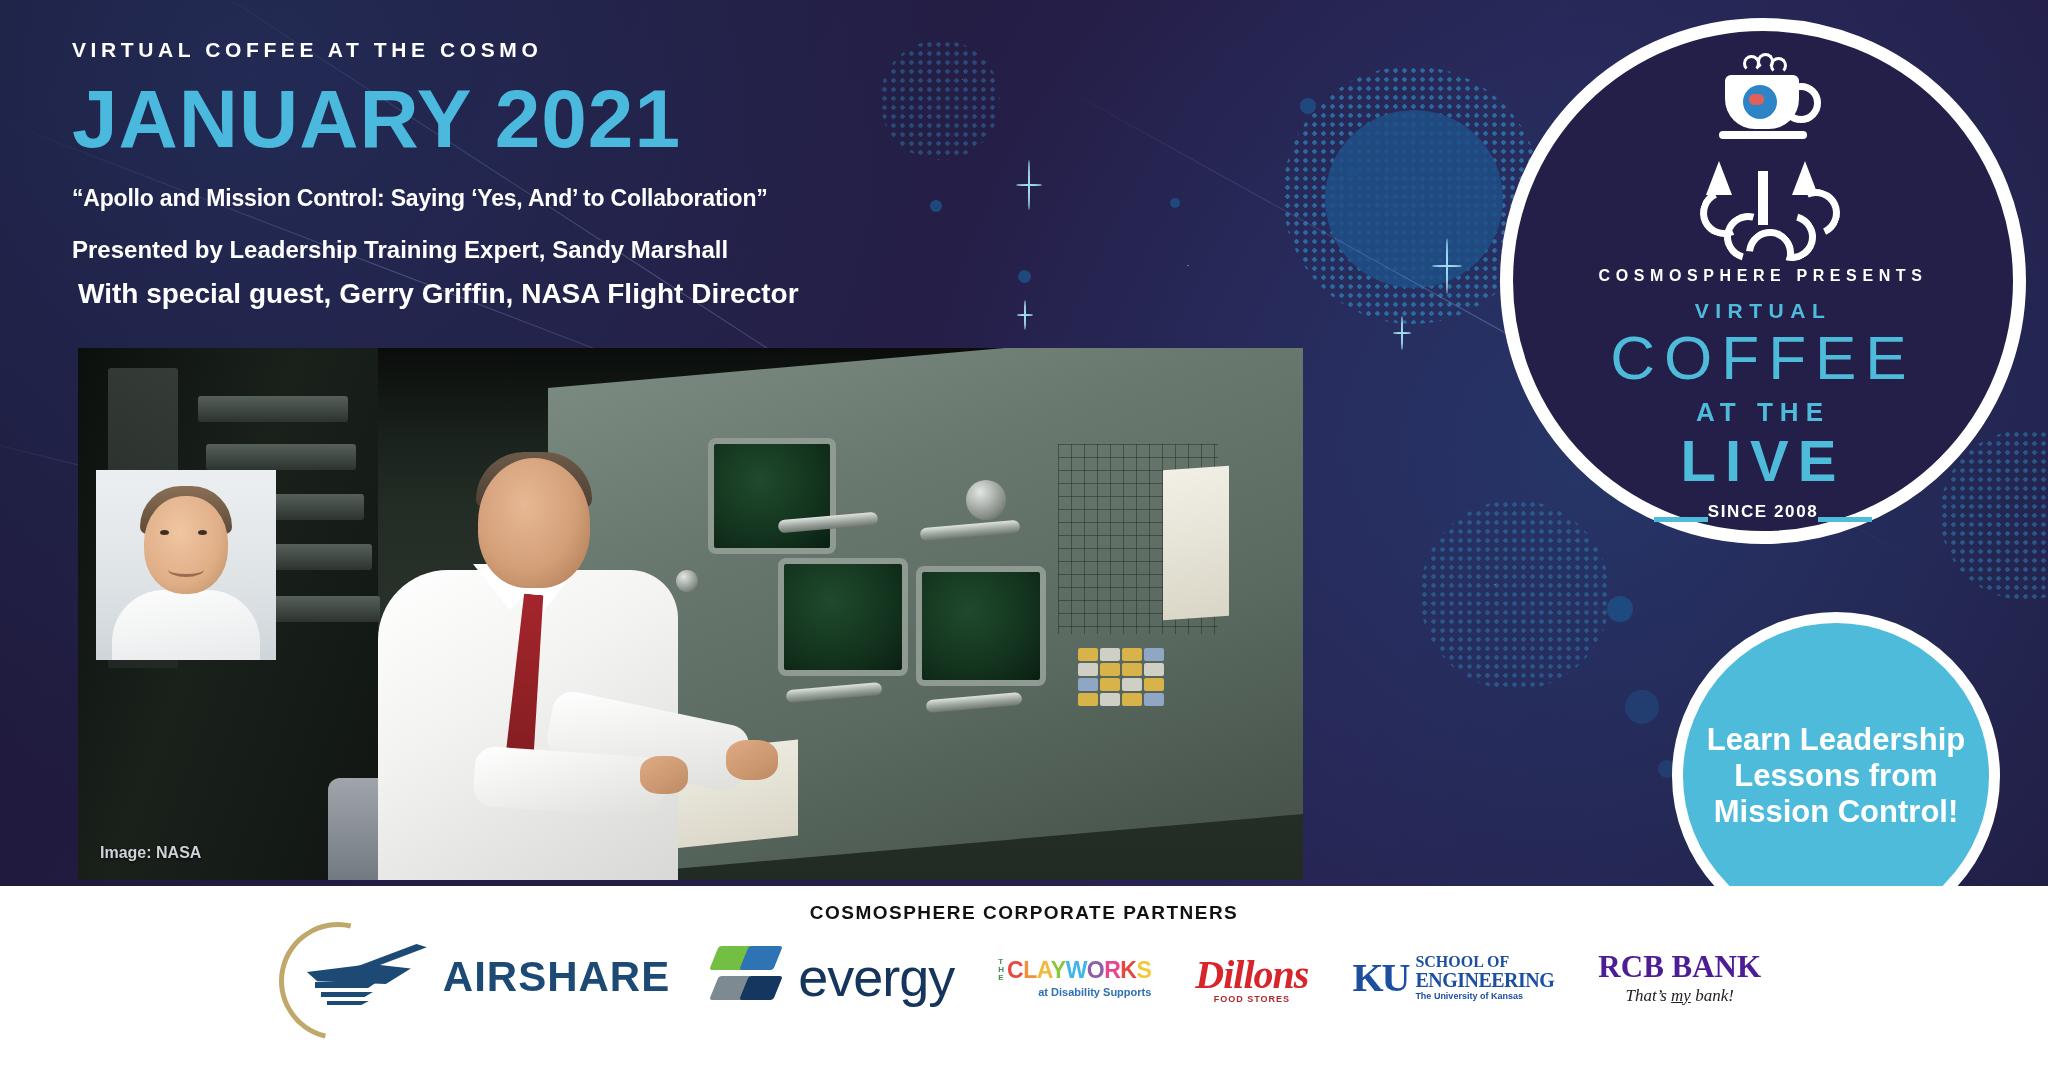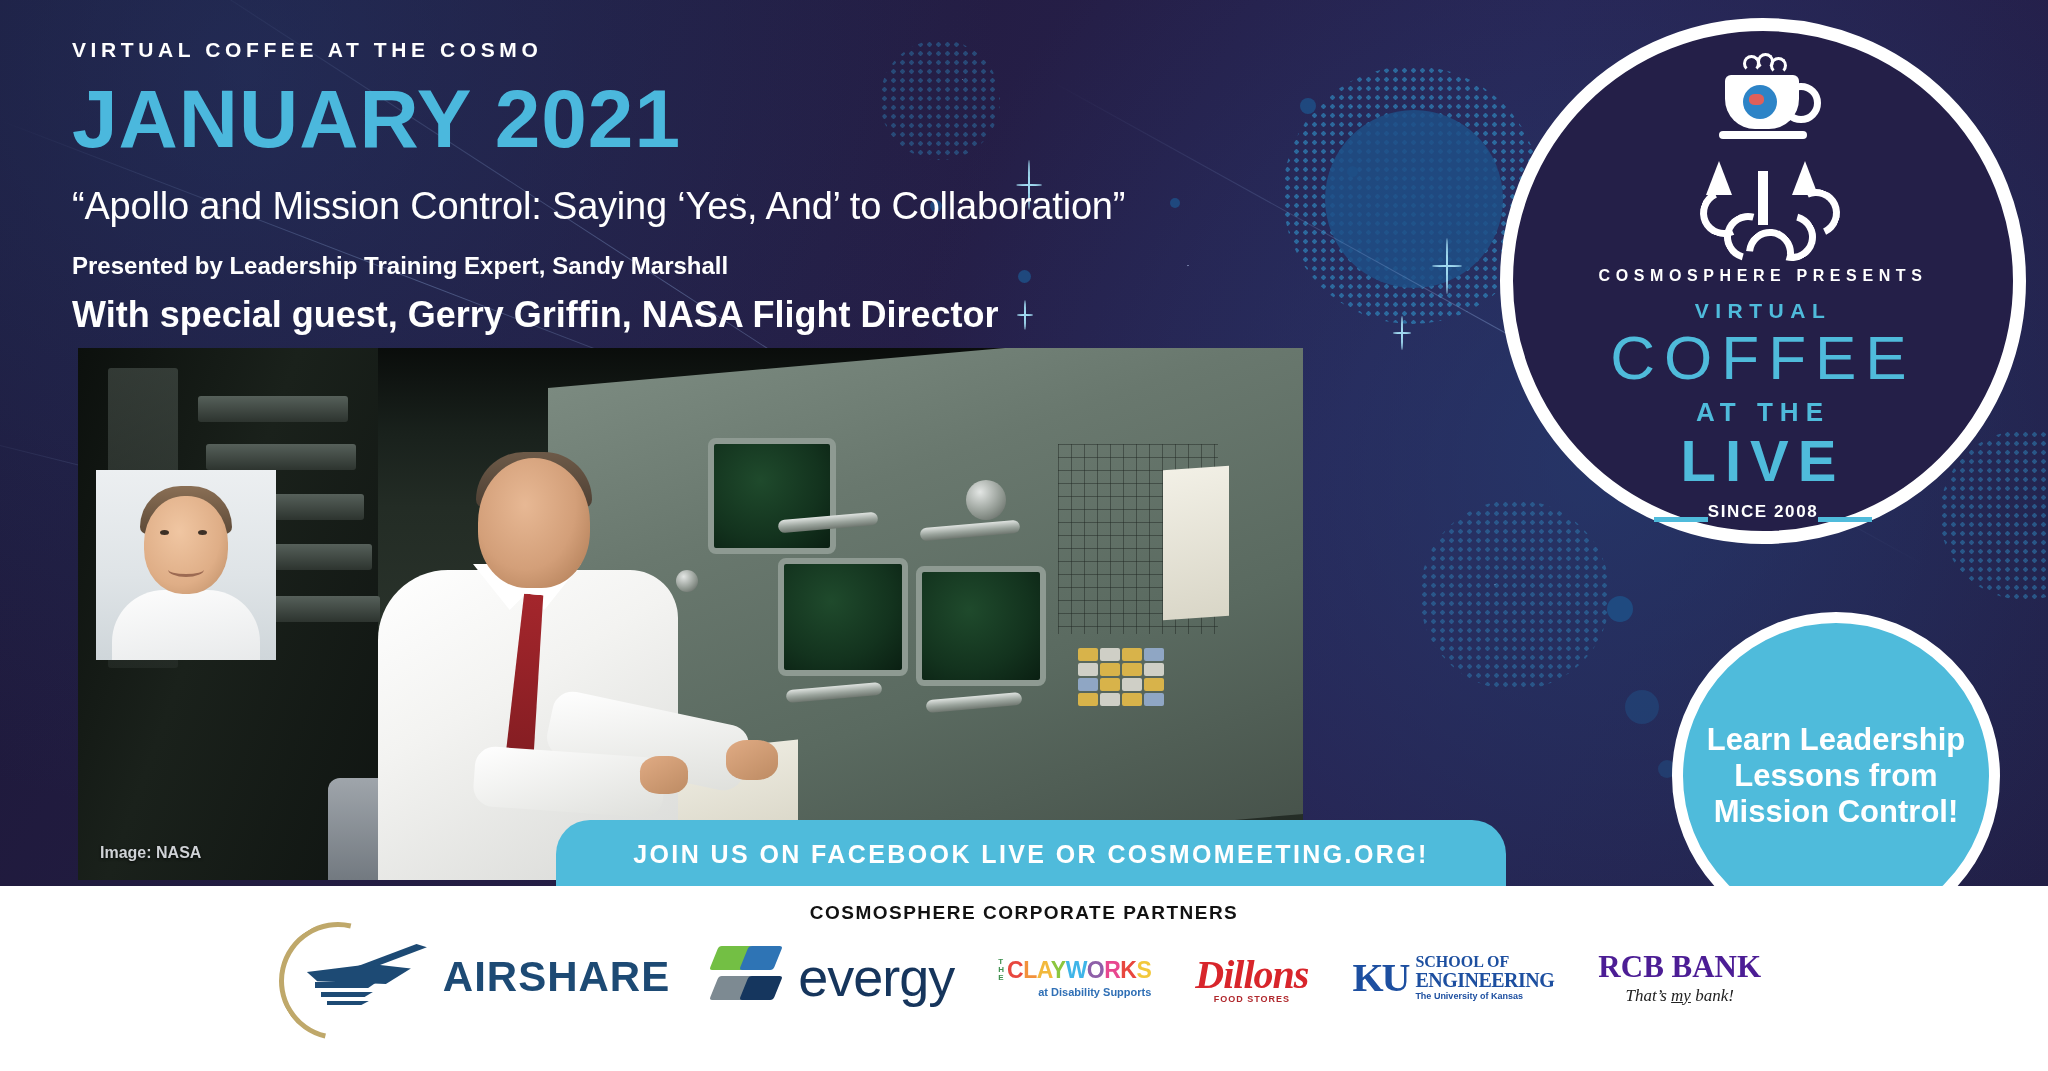--- a/index.html
+++ b/index.html
@@ -59,25 +59,25 @@
   #copy{position:absolute;left:72px;top:38px;width:1300px;z-index:6;}
   .eyebrow{
     color:#ffffff;font-size:21px;font-weight:bold;letter-spacing:4.6px;
     text-transform:uppercase;margin:0 0 18px 0;
   }
   .bigdate{
     color:#4bb8dd;font-size:82px;font-weight:bold;letter-spacing:1px;
     line-height:.96;margin:0 0 26px 0;
   }
   .talktitle{
-    color:#ffffff;font-size:38px;font-weight:normal;letter-spacing:-.2px;
+    color:#ffffff;font-size:23px;font-weight:bold;letter-spacing:-.2px;
     margin:0 0 24px 0;
   }
   .presenter{color:#ffffff;font-size:24px;font-weight:bold;margin:0 0 14px 0;}
-  .guest{color:#ffffff;font-size:36px;font-weight:bold;margin:0;}
+  .guest{color:#ffffff;font-size:28px;font-weight:bold;margin:6px;}
 
   
   #photo{
     position:absolute;left:78px;top:348px;width:1225px;height:532px;overflow:hidden;
     background:#2f3a33;z-index:5;
   }
   .mcRoom{
     position:absolute;inset:0;
     background:
       linear-gradient(180deg,#0a0d0b 0%,#19211c 16%,#232c25 30%,#2b342c 60%,#222a24 100%);
@@ -396,23 +396,20 @@
         <div class="hsHair"></div>
         <div class="hsFace"></div>
         <div class="hsEye" style="left:64px;top:60px;"></div>
         <div class="hsEye" style="left:102px;top:60px;"></div>
         <div class="hsSmile"></div>
       </div>
 
       <div class="imgcred">Image: NASA</div>
     </div>
 
-    <div id="cta">
-      <span>JOIN US ON FACEBOOK LIVE OR COSMOMEETING.ORG!</span>
-    </div>
 
     <div id="badge">
       <div class="cupwrap">
         <div class="steam">
           <i style="left:0;top:2px;"></i>
             <i style="left:14px;top:0;"></i>
             <i style="left:27px;top:4px;"></i>
         </div>
         <div class="cupBody"></div>
         <div class="cupEarth"></div>

